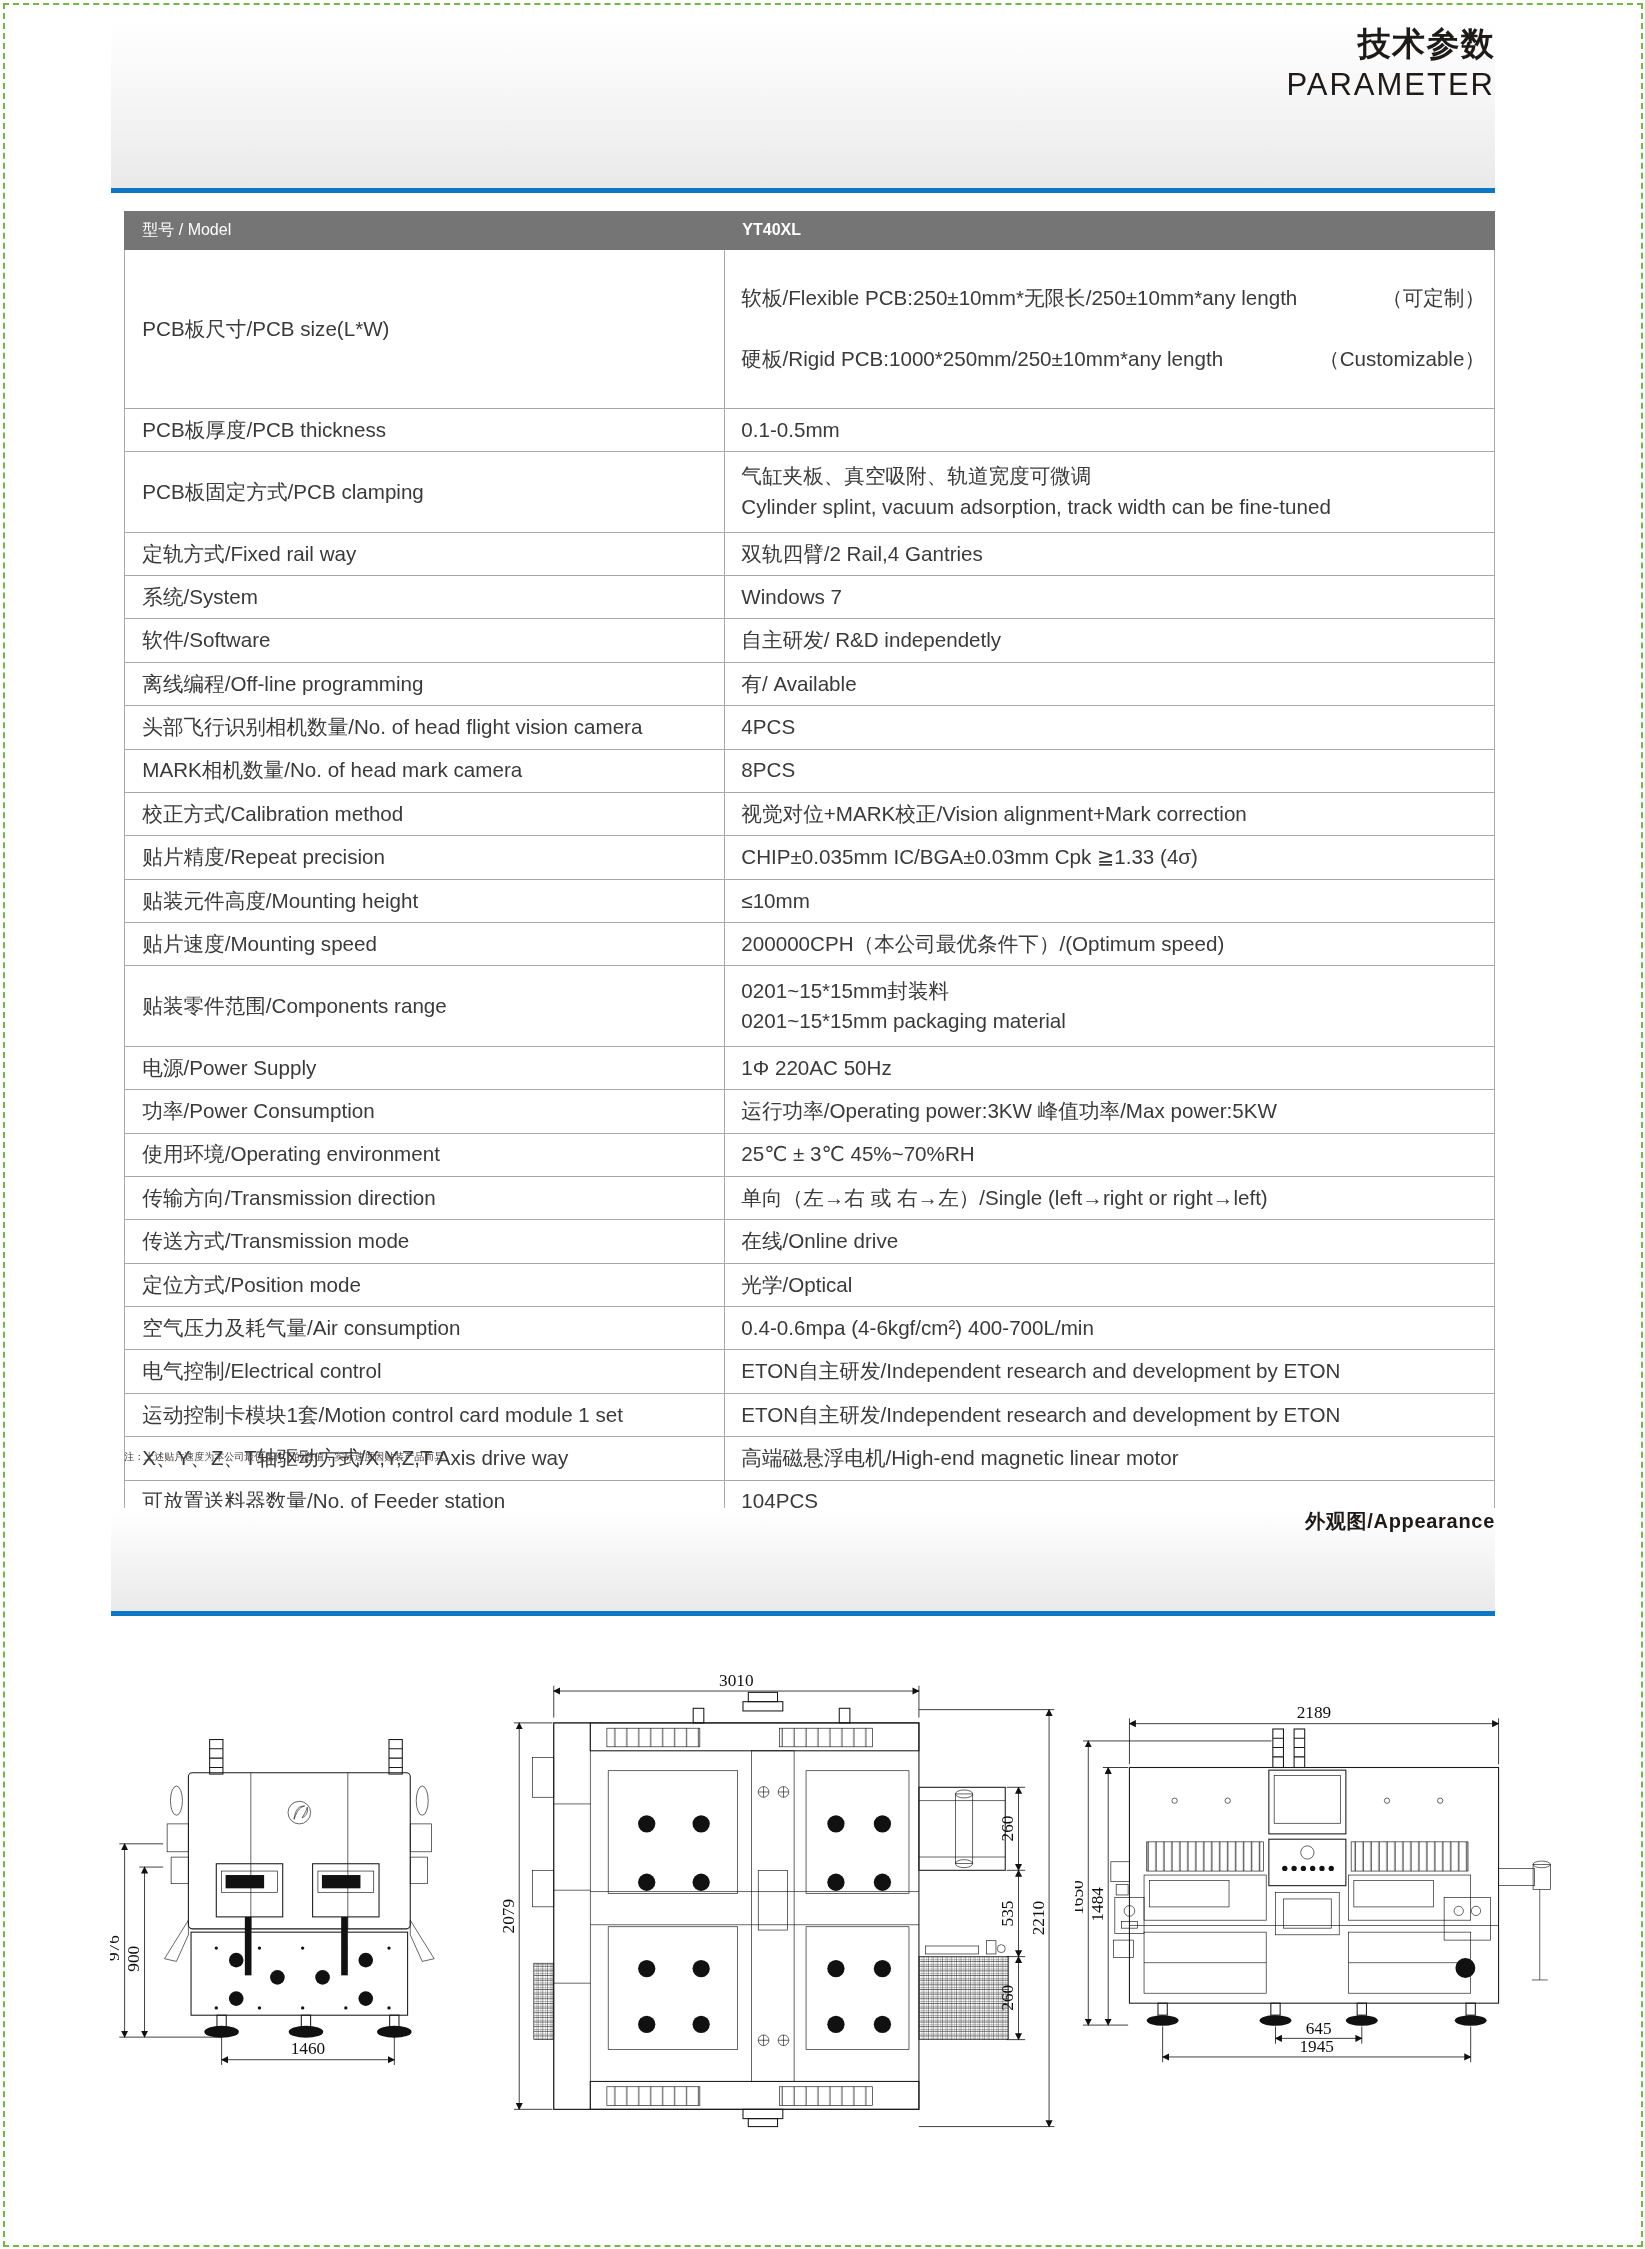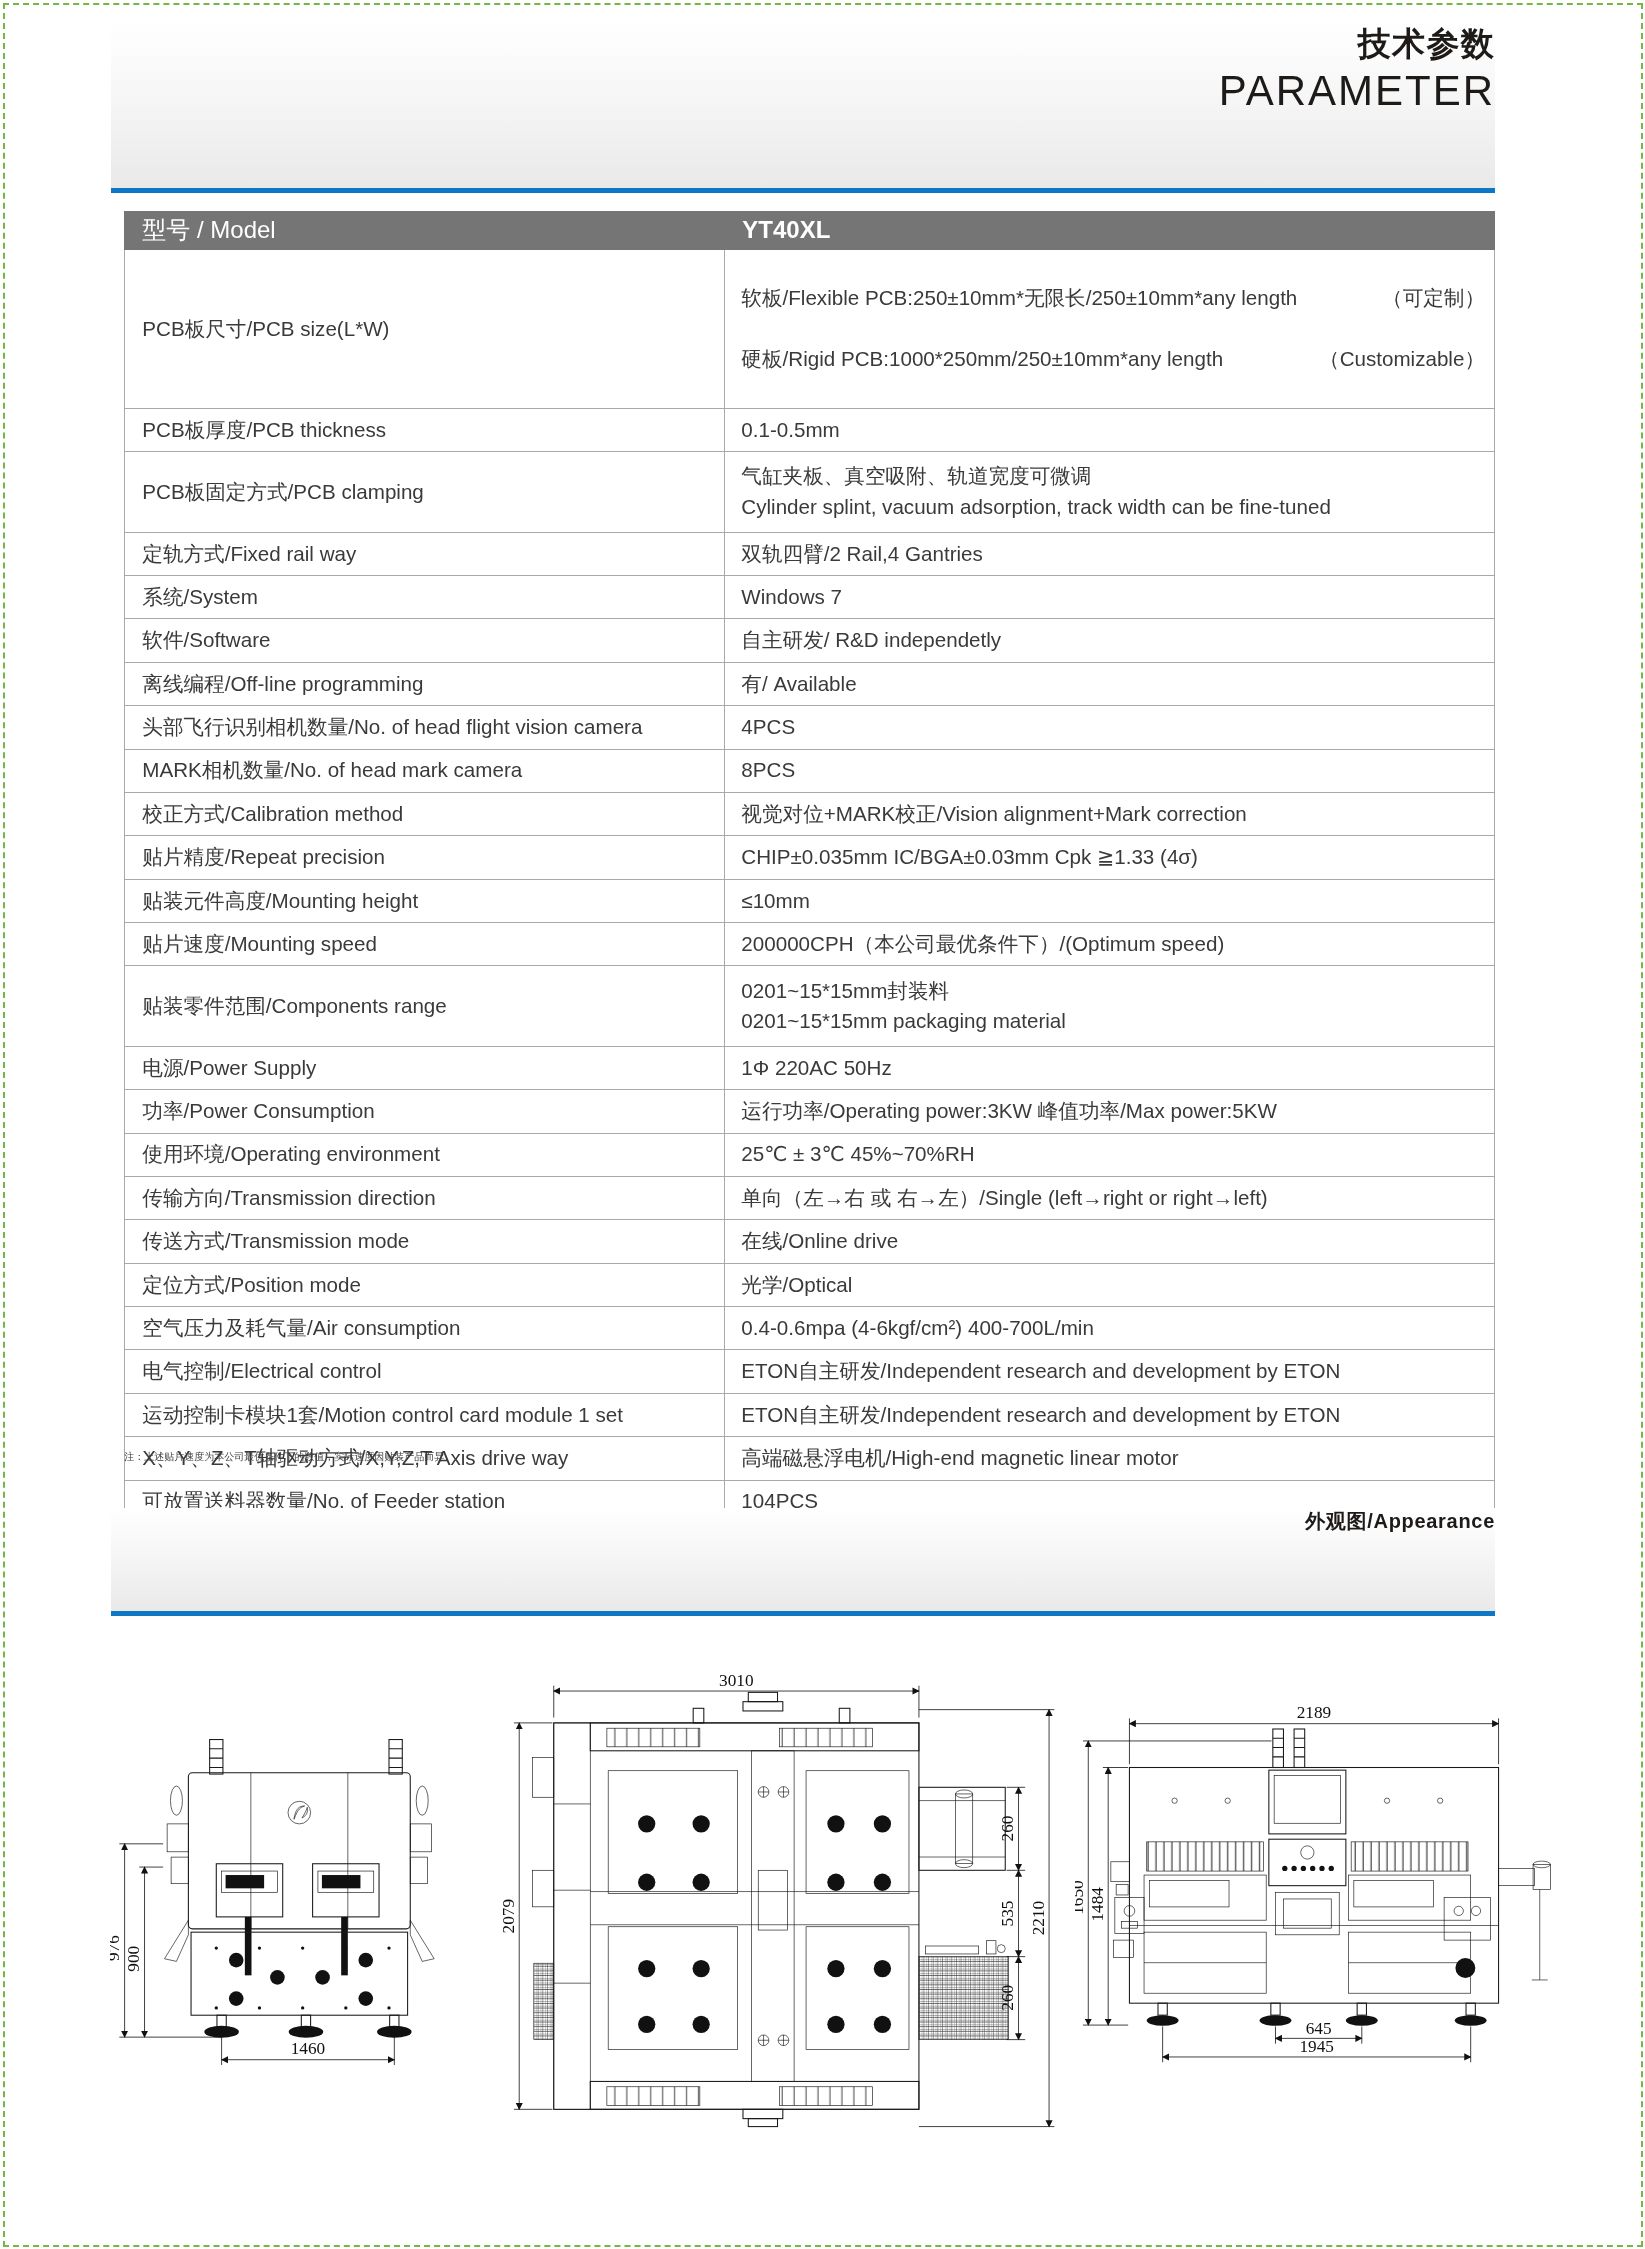--- a/index.html
+++ b/index.html
@@ -4,27 +4,27 @@
 <style>
   html,body{margin:0;padding:0;background:#ffffff;}
   body{width:1646px;height:2250px;position:relative;font-family:"Liberation Sans","DejaVu Sans",sans-serif;color:#3a3a3a;}
   .page-border{position:absolute;inset:3.3px;border:2px dashed #72b843;pointer-events:none;}
   .content{position:absolute;left:111px;top:0;width:1384px;}
 
   .band{position:absolute;left:0;width:1384px;background:linear-gradient(180deg,#ffffff 0%,#f6f6f6 45%,#e9e9e9 100%);border-bottom:5.3px solid #0c77c4;box-sizing:border-box;display:flex;align-items:flex-end;flex-direction:column;}
   .band1{top:22px;height:171px;padding:0 0 17px 22px;}
   .band2{top:1508px;height:108px;padding:0 0 16px 22px;}
   .title-zh{font-size:33px;font-weight:bold;color:#1d1a18;letter-spacing:1.3px;}
-  .title-en{font-size:42px;font-weight:normal;color:#1d1a18;margin-left:12px;letter-spacing:2px;}
+  .title-en{font-size:31px;font-weight:normal;color:#1d1a18;margin-left:12px;letter-spacing:2px;}
   .title-one{font-size:20px;font-weight:bold;color:#1d1a18;letter-spacing:0.7px;}
 
   table.param{position:absolute;top:211px;left:13.3px;width:1371px;border-collapse:collapse;table-layout:fixed;}
   table.param col.c1{width:43.8%;}
   table.param th,table.param td{border:1.3px solid #a9a9a9;vertical-align:middle;font-size:20.6px;line-height:30.5px;}
-  table.param thead th{background:#757575;color:#ffffff;border:1.3px solid #757575;font-weight:normal;height:37px;text-align:left;padding:0 0 0 17px;font-size:24px;}
+  table.param thead th{background:#757575;color:#ffffff;border:1.3px solid #757575;font-weight:normal;height:37px;text-align:left;padding:0 0 0 17px;font-size:16px;}
   table.param thead th.model-val{font-weight:bold;}
   td.lab{padding:2.7px 6.6px 2.7px 17px;height:37px;color:#3a3a3a;}
   td.val{padding:2.7px 9.3px 2.7px 16px;height:37px;white-space:pre-line;color:#3a3a3a;}
   tr.tall td{height:74px;}
   .vline{display:flex;justify-content:space-between;align-items:center;}
   .vline .note{margin-left:20px;}
 
   .notes{position:absolute;left:13.3px;top:1447px;width:1327px;}
   .notes .n1{font-size:10px;color:#3f3b39;line-height:20px;}
   .notes .n2{font-size:13.3px;color:#3f3b39;line-height:20px;}

